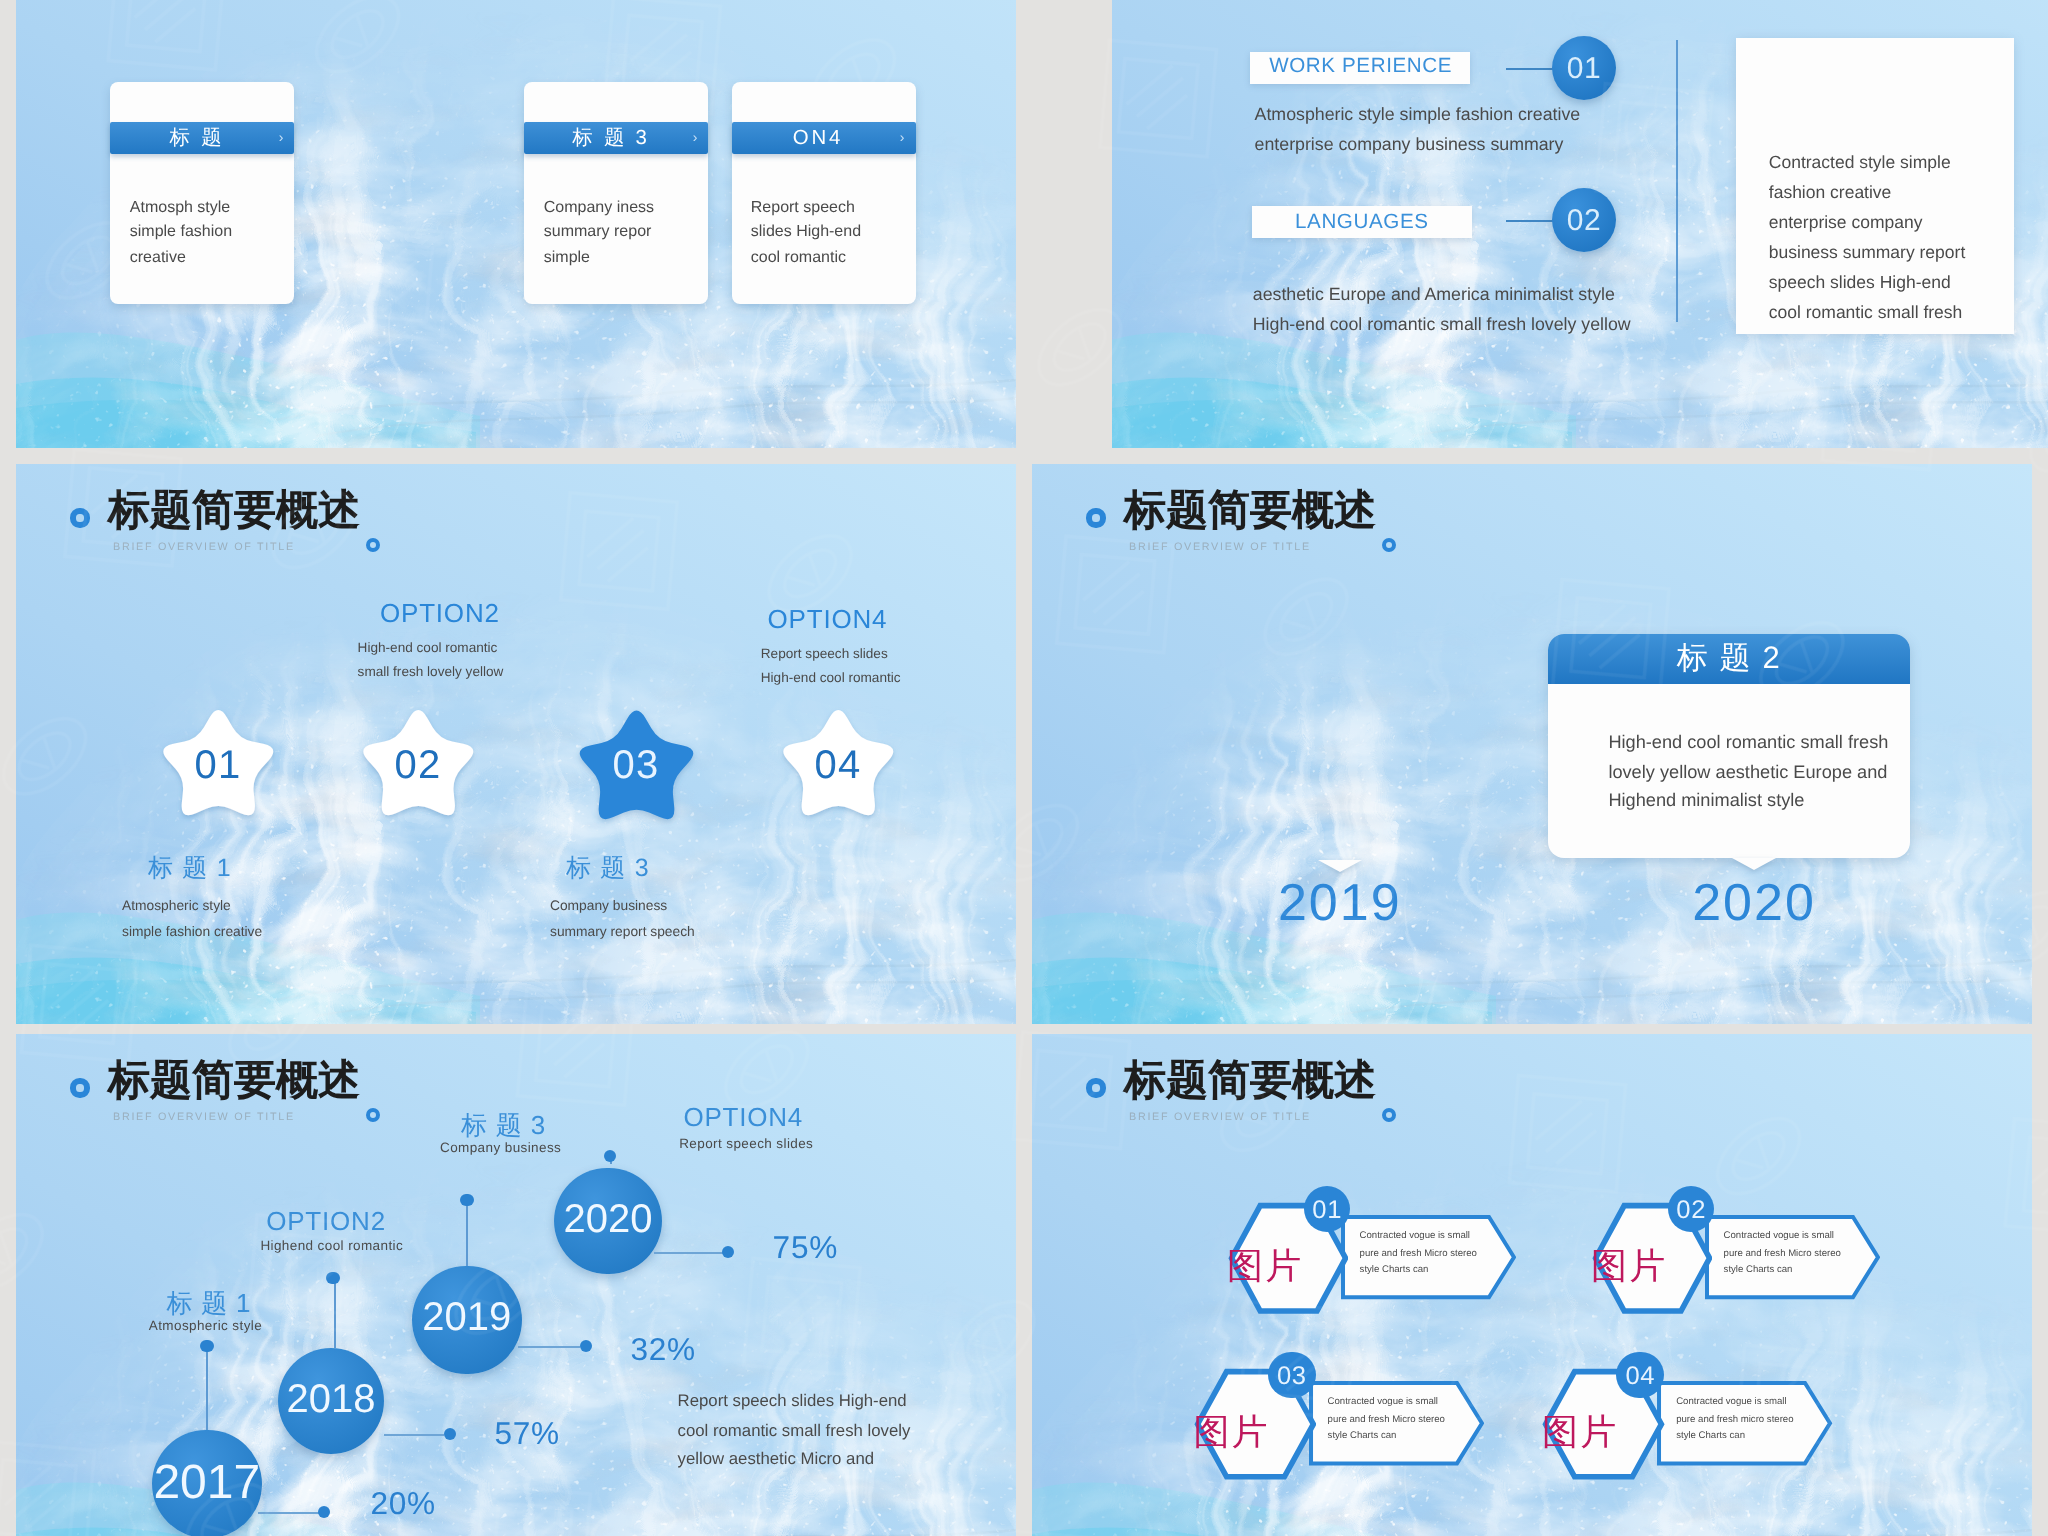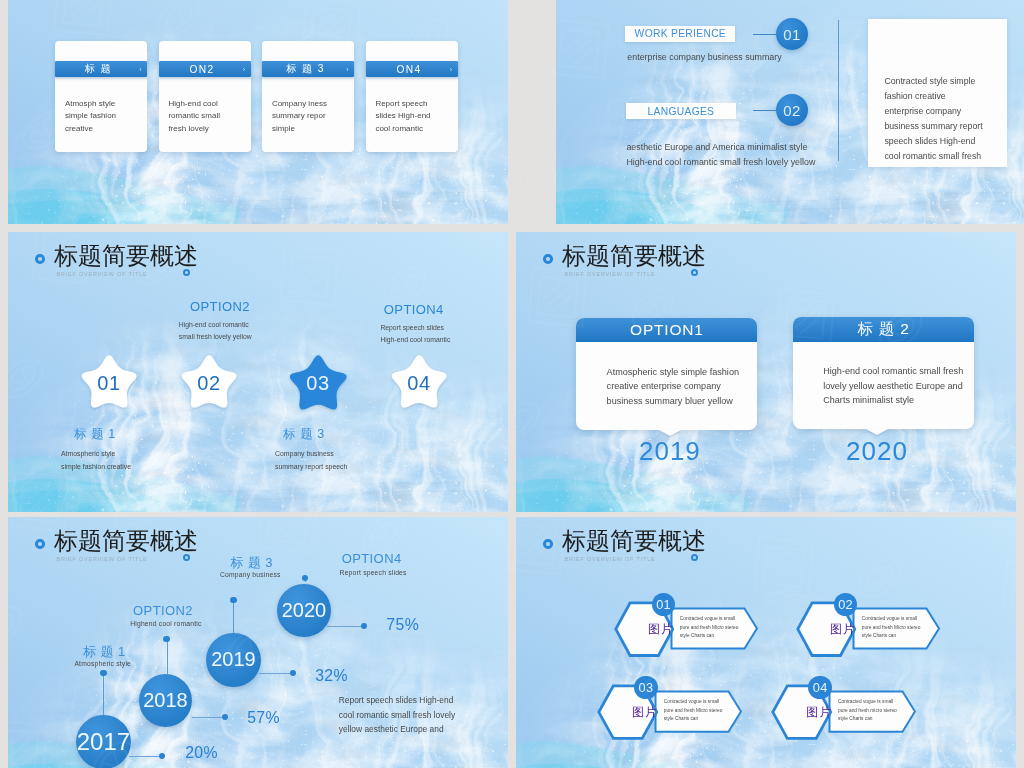--- a/index.html
+++ b/index.html
@@ -41,21 +41,21 @@
   .s2div{position:absolute;width:1px;background:#5c9bd4;}
   .s2panel{position:absolute;background:#fdfdfd;box-shadow:0 1px 5px rgba(80,120,160,.22);}
   .s2ptitle{position:absolute;border:1.5px solid #2079c5;display:flex;align-items:center;
             justify-content:center;color:#3e95de;font-size:16px;letter-spacing:0.6px;}
   .s2pbody{position:absolute;color:#4a4a4a;font-size:8.75px;line-height:15px;}
 
   
   .hd{position:absolute;left:27px;top:14px;}
   .hd .ring{position:absolute;left:0px;top:8px;width:9.5px;height:9.5px;border-radius:50%;
             border:3.2px solid #2a86d8;box-sizing:border-box;}
-  .hd .ttl{position:absolute;left:19px;top:0;font-size:24px;color:#1d1d1d;font-weight:normal;
+  .hd .ttl{position:absolute;left:19px;top:0;font-size:21px;color:#1d1d1d;font-weight:bold;
            letter-spacing:0px;white-space:nowrap;line-height:19.5px;}
   .hd .sub{position:absolute;left:21.5px;top:24.5px;font-size:5.4px;color:#9aafbe;letter-spacing:0.85px;white-space:nowrap;}
   .hd .ring2{position:absolute;left:147.5px;top:23px;width:7.4px;height:7.4px;border-radius:50%;
              border:2.3px solid #2a86d8;box-sizing:border-box;}
 
   
   .star{position:absolute;}
   .starnum{position:absolute;text-align:center;font-size:20px;color:#1f6fbc;letter-spacing:.6px;}
   .s3ot{position:absolute;color:#2a86d8;font-size:13px;letter-spacing:.4px;white-space:nowrap;}
   .s3ob{position:absolute;color:#4a4a4a;font-size:6.8px;line-height:12.7px;white-space:nowrap;}
@@ -82,21 +82,21 @@
   .s5lt{position:absolute;color:#3a8fd8;font-size:13px;letter-spacing:.4px;white-space:nowrap;}
   .s5lb{position:absolute;color:#4a4a4a;font-size:6.75px;letter-spacing:.2px;white-space:nowrap;}
   .s5pct{position:absolute;color:#2a80cf;font-size:15.8px;letter-spacing:.4px;white-space:nowrap;}
   .dot{position:absolute;border-radius:50%;background:#2a82d0;}
   .vline{position:absolute;width:1px;background:#5d9ad3;}
   .hline{position:absolute;height:1px;background:#6ea5d6;}
   .s5note{position:absolute;color:#4a4a4a;font-size:8.4px;line-height:14.6px;white-space:nowrap;}
 
   
   .hexwrap{position:absolute;}
-  .hextxt{position:absolute;color:#4c1d95;font-size:12px;letter-spacing:1.1px;text-align:right;}
+  .hextxt{position:absolute;color:#be185d;font-size:18px;letter-spacing:1.1px;text-align:left;}
   .hexnum{position:absolute;border-radius:50%;background:#2a85d6;color:#e6f3ff;
           display:flex;align-items:center;justify-content:center;font-size:12.8px;letter-spacing:.3px;}
   .hexbody{position:absolute;color:#4a4a4a;font-size:4.8px;line-height:8.6px;white-space:nowrap;}
 
   
   .wm{position:absolute;left:0;top:0;width:1024px;height:768px;pointer-events:none;z-index:50;}
 </style>
 </head>
 <body>
 
@@ -182,31 +182,20 @@
       <div class="s1band">
         <span class="t">标 题</span>
         <span class="a">›</span>
       </div>
       <div class="s1body">
         <div>Atmosph style</div>
         <div>simple fashion</div>
         <div>creative</div>
       </div>
     </div>
-    <div class="s1card" style="left:150.5px">
-      <div class="s1band">
-        <span class="t">ON2</span>
-        <span class="a">›</span>
-      </div>
-      <div class="s1body">
-        <div>High-end cool</div>
-        <div>romantic small</div>
-        <div>fresh lovely</div>
-      </div>
-    </div>
     <div class="s1card" style="left:254.0px">
       <div class="s1band">
         <span class="t">标 题 3</span>
         <span class="a">›</span>
       </div>
       <div class="s1body">
         <div>Company iness</div>
         <div>summary repor</div>
         <div>simple</div>
       </div>
@@ -265,20 +254,21 @@
         </g>
 </svg>
     <div class="s2tag" style="left:69.2px;top:25.5px;width:110.3px">
         <span>WORK PERIENCE</span>
       </div>
     <div class="s2line" style="left:197px;top:34px;width:24px"></div>
     <div class="s2num" style="left:220px;top:18px">
         <span>01</span>
       </div>
     <div class="s2body" style="left:71.3px;top:50.4px;width:250px">
+      <div>Atmospheric style simple fashion creative</div>
       <div>enterprise company business summary</div>
     </div>
 
     <div class="s2tag" style="left:69.5px;top:102.9px;width:110.8px">
         <span>LANGUAGES</span>
       </div>
     <div class="s2line" style="left:197px;top:110px;width:24px"></div>
     <div class="s2num" style="left:220px;top:94px">
         <span>02</span>
       </div>
@@ -443,40 +433,30 @@
 <g mask="url(#MK4)">
           <rect width="500" height="282" filter="url(#F_drops)" opacity="0.9"></rect>
         </g>
 </svg>
     <div class="hd">
       <span class="ring"></span>
       <span class="ttl">标题简要概述</span>
       <span class="sub">BRIEF OVERVIEW OF TITLE</span>
       <span class="ring2"></span>
     </div>
-    <div class="s4card" style="left:60.4px;top:85.5px">
-      <div class="s4band">
-          <span>OPTION1</span>
-        </div>
-      <div class="s4body">
-        <div>Atmospheric style simple fashion</div>
-        <div>creative enterprise company</div>
-        <div>business summary  bluer yellow</div>
-      </div>
-    </div>
     <div class="s4tail" style="left:142.9px;top:197.5px"></div>
     <div class="s4year" style="left:103.9px;top:204.0px;width:100px">2019</div>
-    <div class="s4card" style="left:277px;top:85.1px">
+    <div class="s4card" style="left:258px;top:85.1px">
       <div class="s4band">
           <span>标 题 2</span>
         </div>
       <div class="s4body">
         <div>High-end cool romantic small fresh</div>
         <div>lovely yellow aesthetic Europe and</div>
-        <div>Charts minimalist style</div>
+        <div>Highend minimalist style</div>
       </div>
     </div>
     <div class="s4tail" style="left:350.0px;top:197.1px"></div>
     <div class="s4year" style="left:311.0px;top:203.6px;width:100px">2020</div>
     </div>
   <div class="slide s5">
       <svg class="bg" width="500" height="282" viewBox="0 0 500 282" xmlns="http://www.w3.org/2000/svg">
 <defs>
  <linearGradient id="G5" x1="0" y1="1" x2="1" y2="0">
    <stop offset="0" stop-color="#98c6ef"></stop>
@@ -558,21 +538,21 @@
     <div class="s5lb" style="left:66.4px;top:143.2px">Atmospheric style</div>
     <div class="s5lt" style="left:125.1px;top:86.2px">OPTION2</div>
     <div class="s5lb" style="left:122.2px;top:102.6px">Highend cool romantic</div>
     <div class="s5lt" style="left:222.5px;top:37.1px">标 题 3</div>
     <div class="s5lb" style="left:212.0px;top:53.6px">Company business</div>
     <div class="s5lt" style="left:333.7px;top:34.3px">OPTION4</div>
     <div class="s5lb" style="left:331.6px;top:51.5px">Report speech slides</div>
     <div class="s5note" style="left:330.8px;top:176px">
       <div>Report speech slides High-end</div>
       <div>cool romantic small fresh lovely</div>
-      <div>yellow aesthetic Europe and</div>
+      <div>yellow aesthetic Micro and</div>
     </div>
   </div>
   <div class="slide s6">
       <svg class="bg" width="500" height="282" viewBox="0 0 500 282" xmlns="http://www.w3.org/2000/svg">
 <defs>
  <linearGradient id="G6" x1="0" y1="1" x2="1" y2="0">
    <stop offset="0" stop-color="#98c6ef"></stop>
             <stop offset="0.38" stop-color="#acd4f3"></stop>
             <stop offset="1" stop-color="#c5e6fa"></stop>
  </linearGradient>

